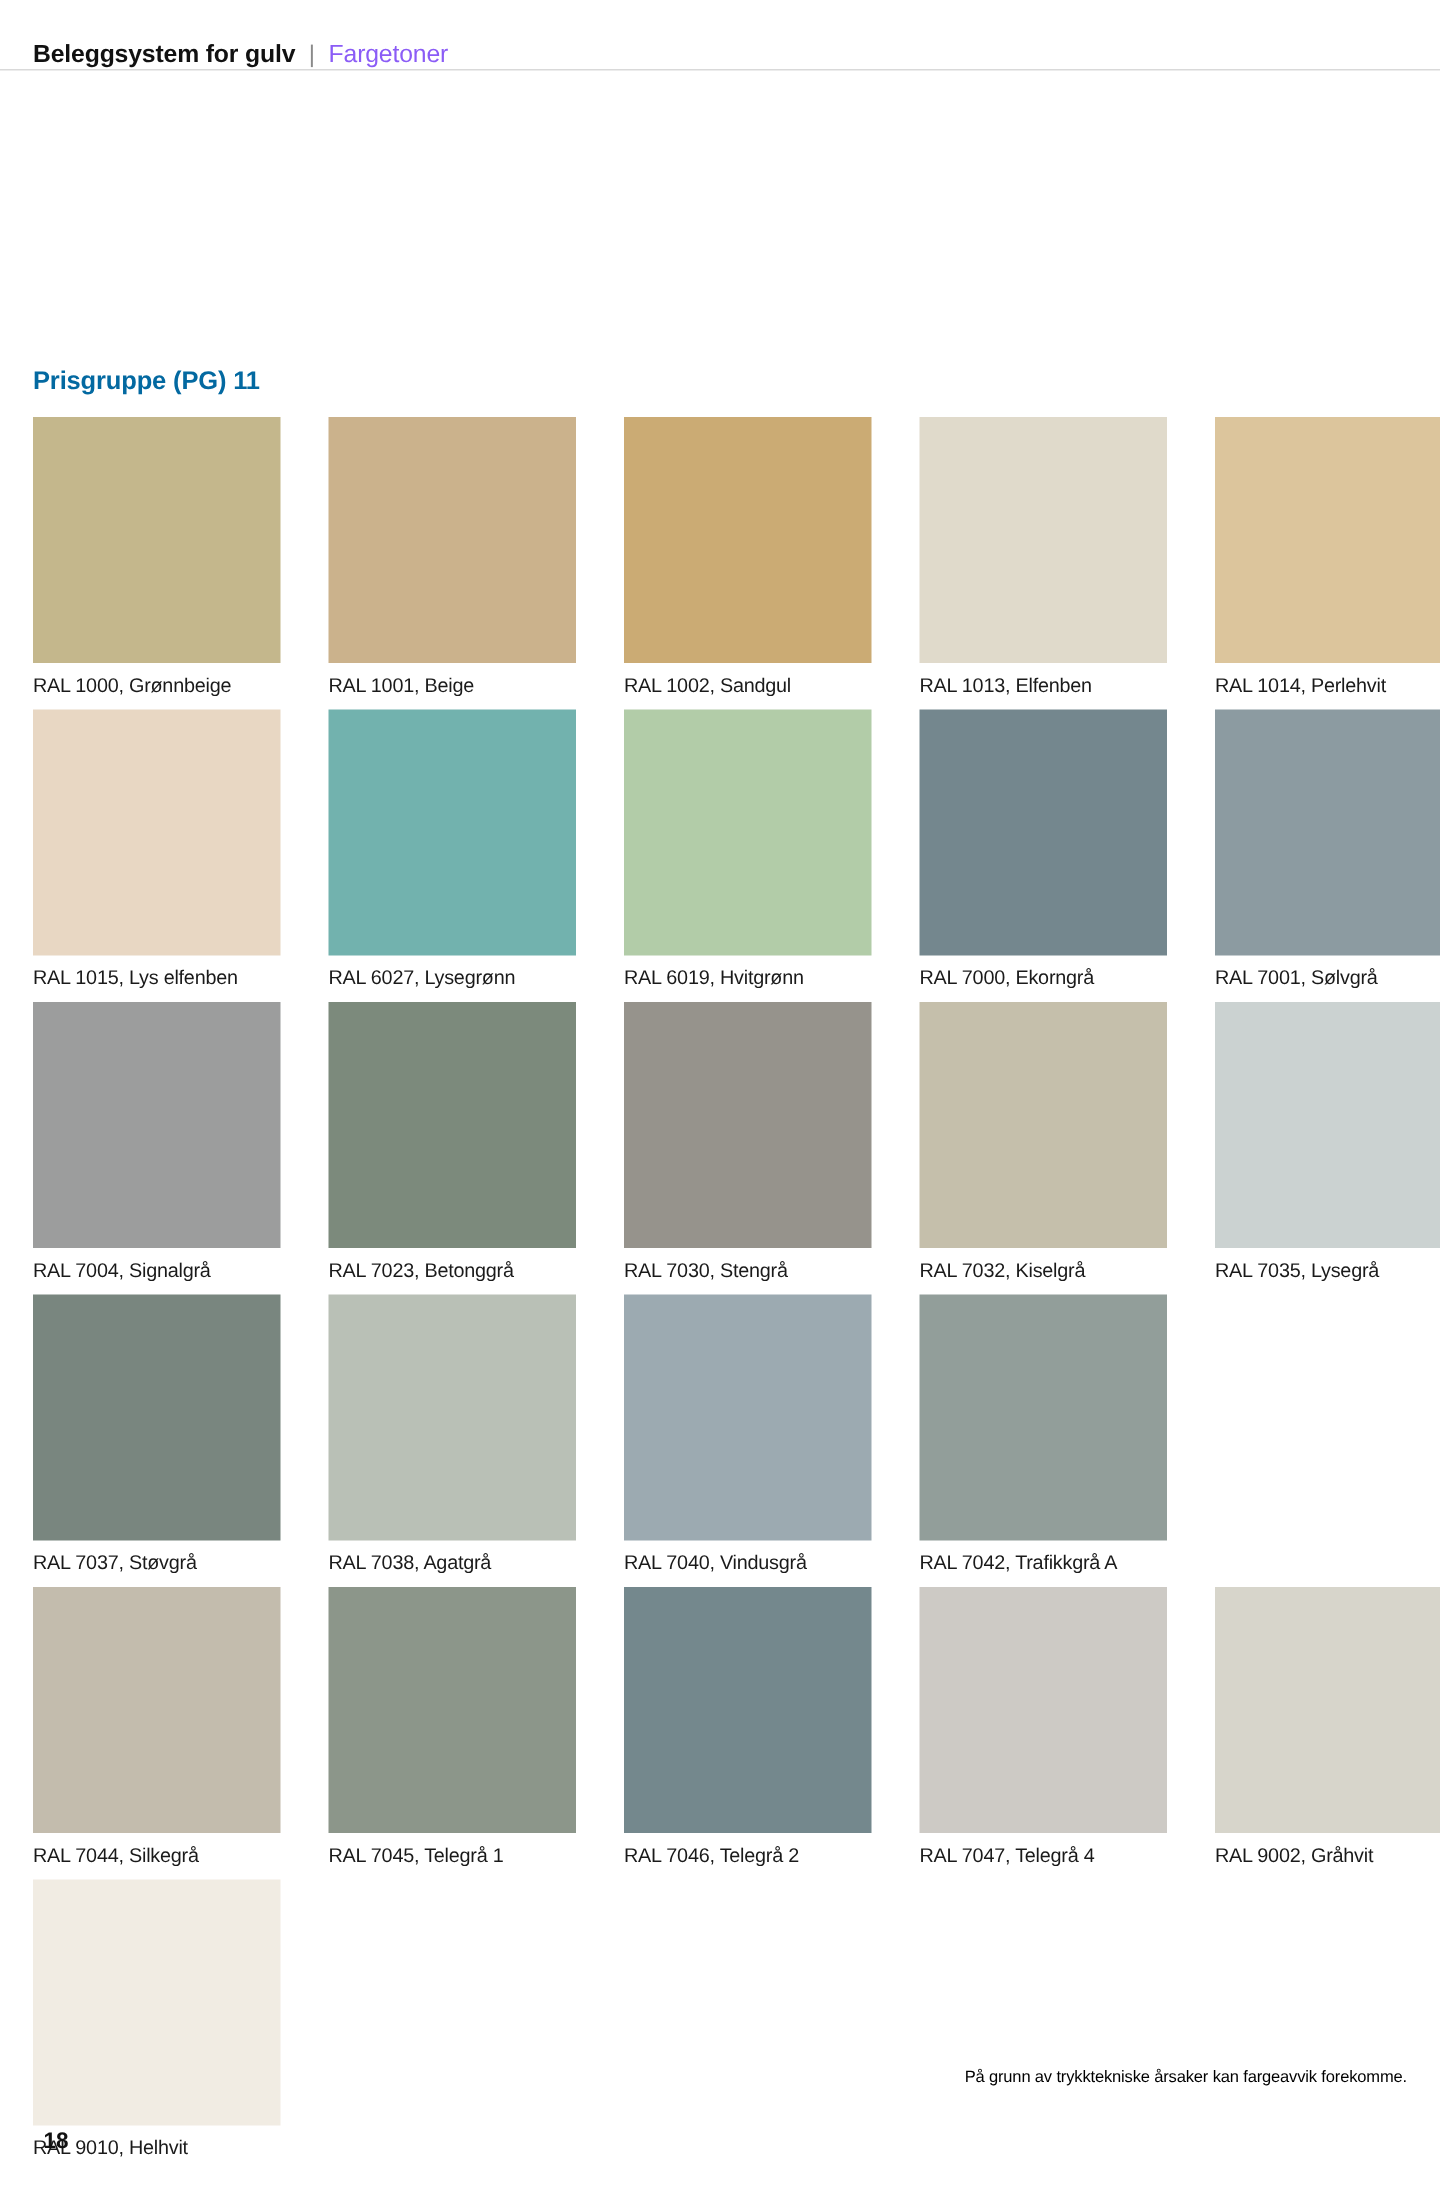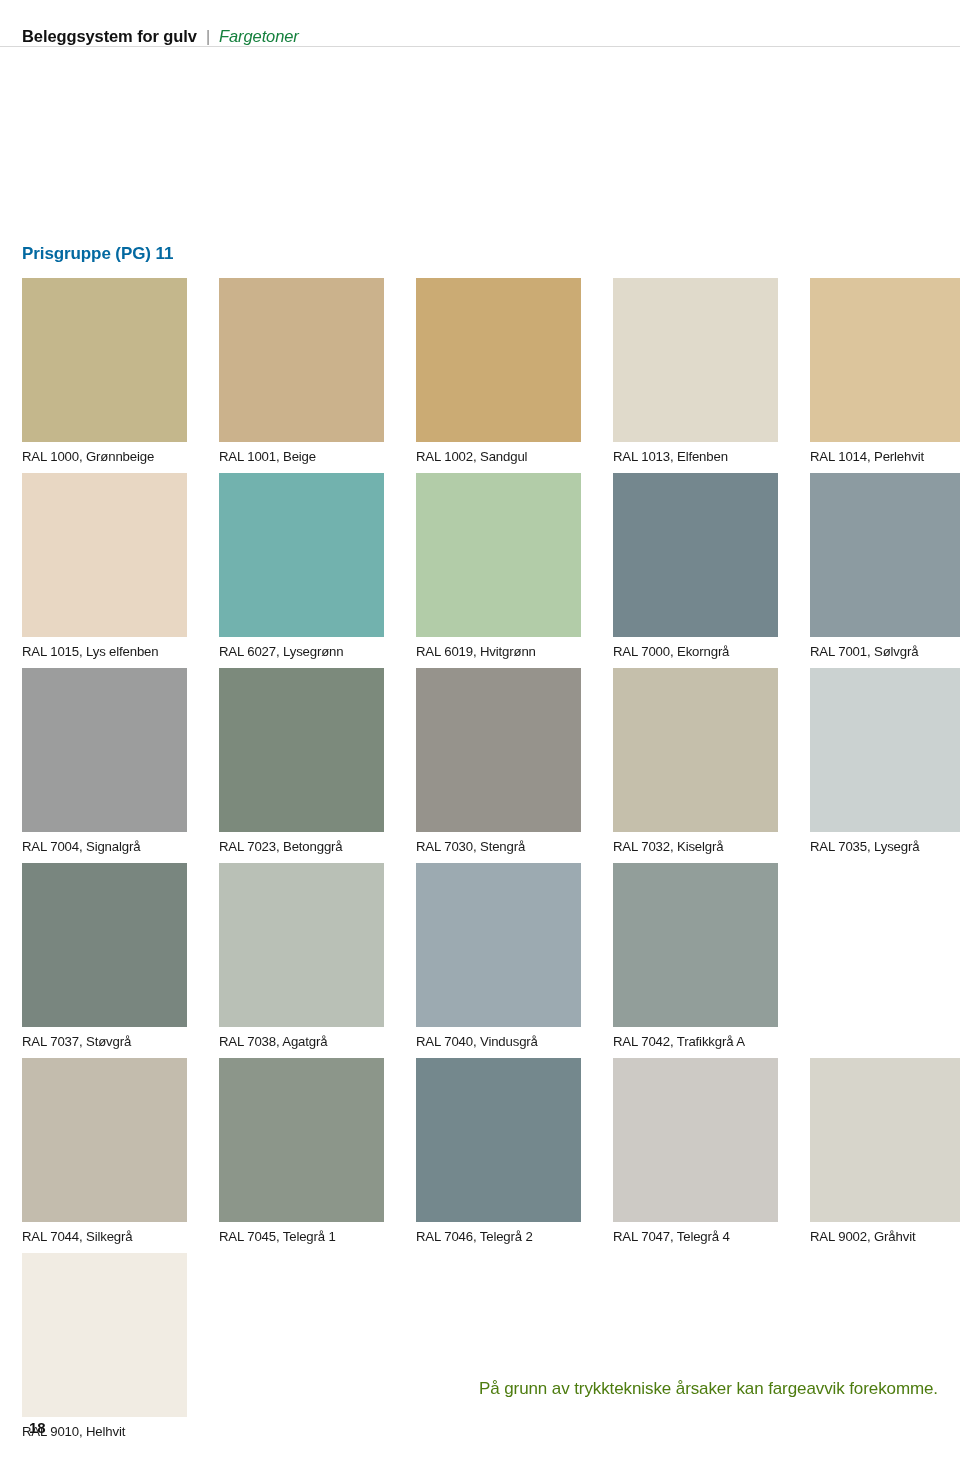--- a/index.html
+++ b/index.html
@@ -41,23 +41,22 @@
   }
   .header-sep {
     margin: 0 9px;
     font-size: 16px;
     color: #8a8a8a;
     font-weight: normal;
   }
   .header-sub {
     font-size: 16.5px;
     font-weight: normal;
-    color: #15803d;
-    letter-spacing: -0.1px;
-    font-style: italic;
+    color: #8b5cf6;
+    letter-spacing: -0.1px;
   }
 
   
   .section-title {
     position: absolute;
     top: 244px;
     left: 22px;
     font-size: 17px;
     font-weight: bold;
     color: #0369a1;
@@ -100,22 +99,22 @@
   }
 
   .cell.empty .swatch { background: transparent; }
   .cell.empty .swatch-label { visibility: hidden; }
 
   
   .footer-note {
     position: absolute;
     top: 1379px;
     right: 22px;
-    font-size: 17px;
-    color: #4d7c0f;
+    font-size: 11px;
+    color: #000000;
     letter-spacing: -0.1px;
     text-align: right;
     white-space: nowrap;
   }
 
   .page-number {
     position: absolute;
     left: 5px;
     top: 1419px;
     font-size: 15px;

